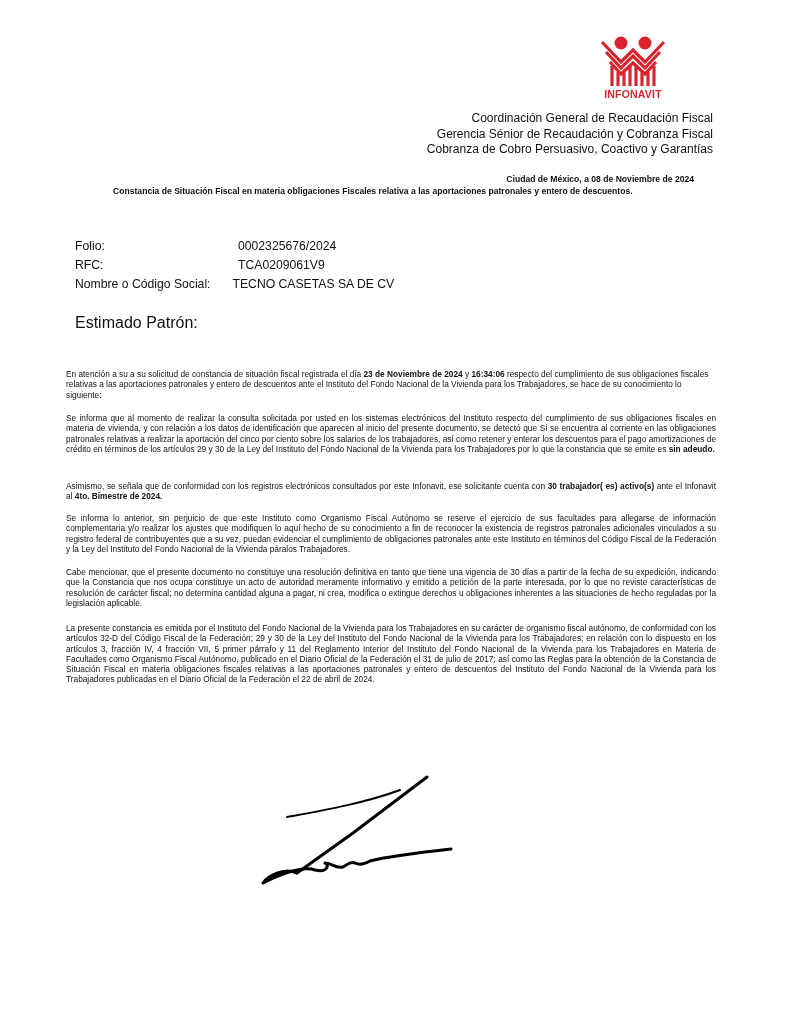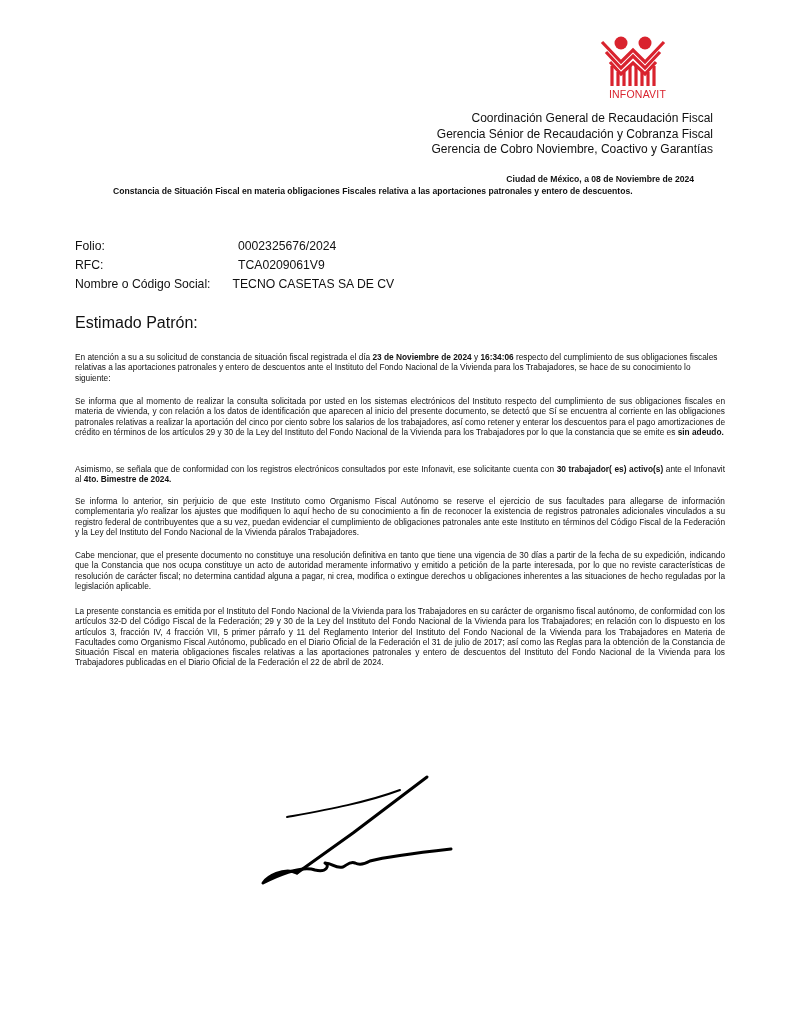--- a/index.html
+++ b/index.html
@@ -1,28 +1,28 @@
 <!DOCTYPE html>
 <html><head>
 <meta charset="utf-8">
 <style>
   html, body { margin:0; padding:0; background:#fff; }
   body { width:791px; height:1024px; position:relative; overflow:hidden; font-family:"Liberation Sans", sans-serif; color:#111; }
   .logo { position:absolute; left:600px; top:36px; width:66px; height:66px; }
   .logo svg { display:block; }
-  .logo-text { position:absolute; left:600px; top:88px; width:66px; text-align:right; font-weight:normal; font-size:10.5px; color:#d9232e; letter-spacing:0.2px; }
+  .logo-text { position:absolute; left:600px; top:88px; width:66px; text-align:center; font-weight:bold; font-size:10.5px; color:#d9232e; letter-spacing:0.2px; }
   .hdr { position:absolute; right:78px; top:111px; text-align:right; font-size:12px; line-height:15.5px; }
   .hdr-date { position:absolute; right:97px; top:174px; font-size:8.6px; font-weight:bold; }
   .subject { position:absolute; left:113px; top:186px; font-size:8.6px; font-weight:bold; white-space:nowrap; }
   .fields { position:absolute; left:75px; top:237px; font-size:12.2px; line-height:19px; }
   .fields .row { display:flex;gap:18px; }
   .fields .lbl { width:145px; }
   .fields .row.wide .lbl { width:auto; padding-right:4px; }
   .greet { position:absolute; left:75px; top:314px; font-size:16px; }
-  .body { position:absolute; left:75px; width:650px; font-size:8.3px; line-height:10.3px; text-align:justify; }
+  .body { position:absolute; left:66px; width:650px; font-size:8.3px; line-height:10.3px; text-align:justify;margin-top:17px; }
   .body b { font-weight:bold; }
   .p1 { top:352px; text-align:left; }
   .p2 { top:396px; }
   .p3 { top:464px; }
   .p4 { top:496px; }
   .p5 { top:550px; }
   .p6 { top:606px; }
   .sig { position:absolute; left:255px; top:765px; width:200px; height:125px; }
 </style>
 </head>
@@ -47,21 +47,21 @@
       <line x1="48" y1="36" x2="48" y2="50"></line>
       <line x1="54" y1="30" x2="54" y2="50"></line>
     </g>
   </svg>
 </div>
 <div class="logo-text">INFONAVIT</div>
 
 <div class="hdr">
   <div>Coordinación General de Recaudación Fiscal</div>
   <div>Gerencia Sénior de Recaudación y Cobranza Fiscal</div>
-  <div>Gerencia de Cobro Noviembre, Coactivo y Garantías</div>
+  <div>Cobranza de Cobro Persuasivo, Coactivo y Garantías</div>
 </div>
 <div class="hdr-date">Ciudad de México, a 08 de Noviembre de 2024</div>
 
 <div class="subject">Constancia de Situación Fiscal en materia obligaciones Fiscales relativa a las aportaciones patronales y entero de descuentos.</div>
 
 <div class="fields">
   <div class="row">
     <span class="lbl">Folio:</span>
     <span>0002325676/2024</span>
   </div>

